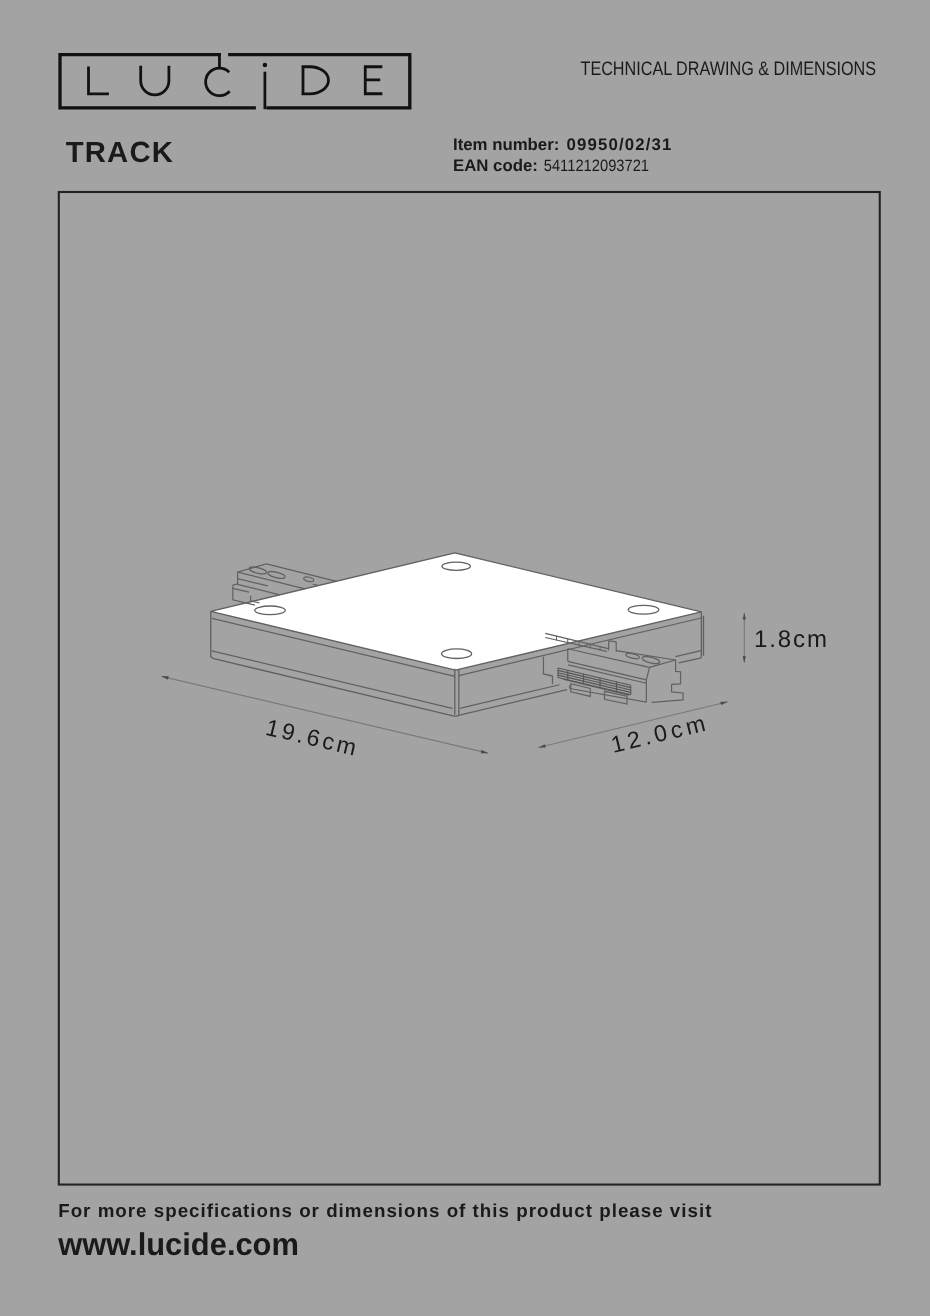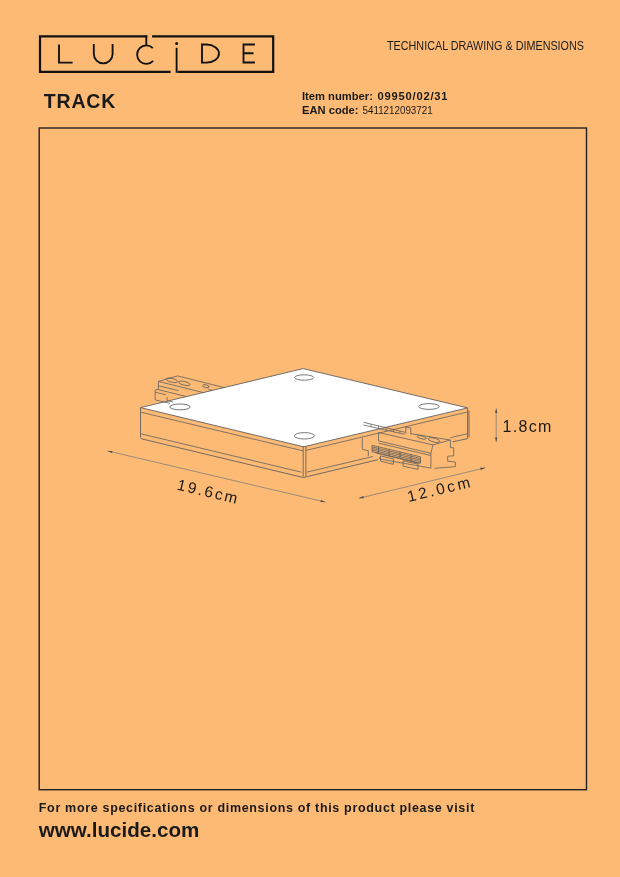--- a/index.html
+++ b/index.html
@@ -1,16 +1,16 @@
 <!DOCTYPE html>
 <html><head>
 <meta charset="utf-8">
 <style>
 html,body{margin:0;padding:0;background:#fff;}
-#page{position:relative;width:620px;height:877px;background:#fdba74;overflow:hidden;font-family:"Liberation Sans",sans-serif;}
+#page{position:relative;width:620px;height:877px;background:#a3a3a3;overflow:hidden;font-family:"Liberation Sans",sans-serif;}
 svg{position:absolute;left:0;top:0;}
 text{font-family:"Liberation Sans",sans-serif;fill:#1a1a1a;}
 </style>
 </head>
 <body>
 <div id="page">
 <svg width="620" height="877" viewBox="0 0 620 877">
 
   <g stroke="#111" stroke-width="2.2" fill="none">
     <path d="M147.3 36.4 L40 36.4 L40 71.9 L170.6 71.9"></path>

